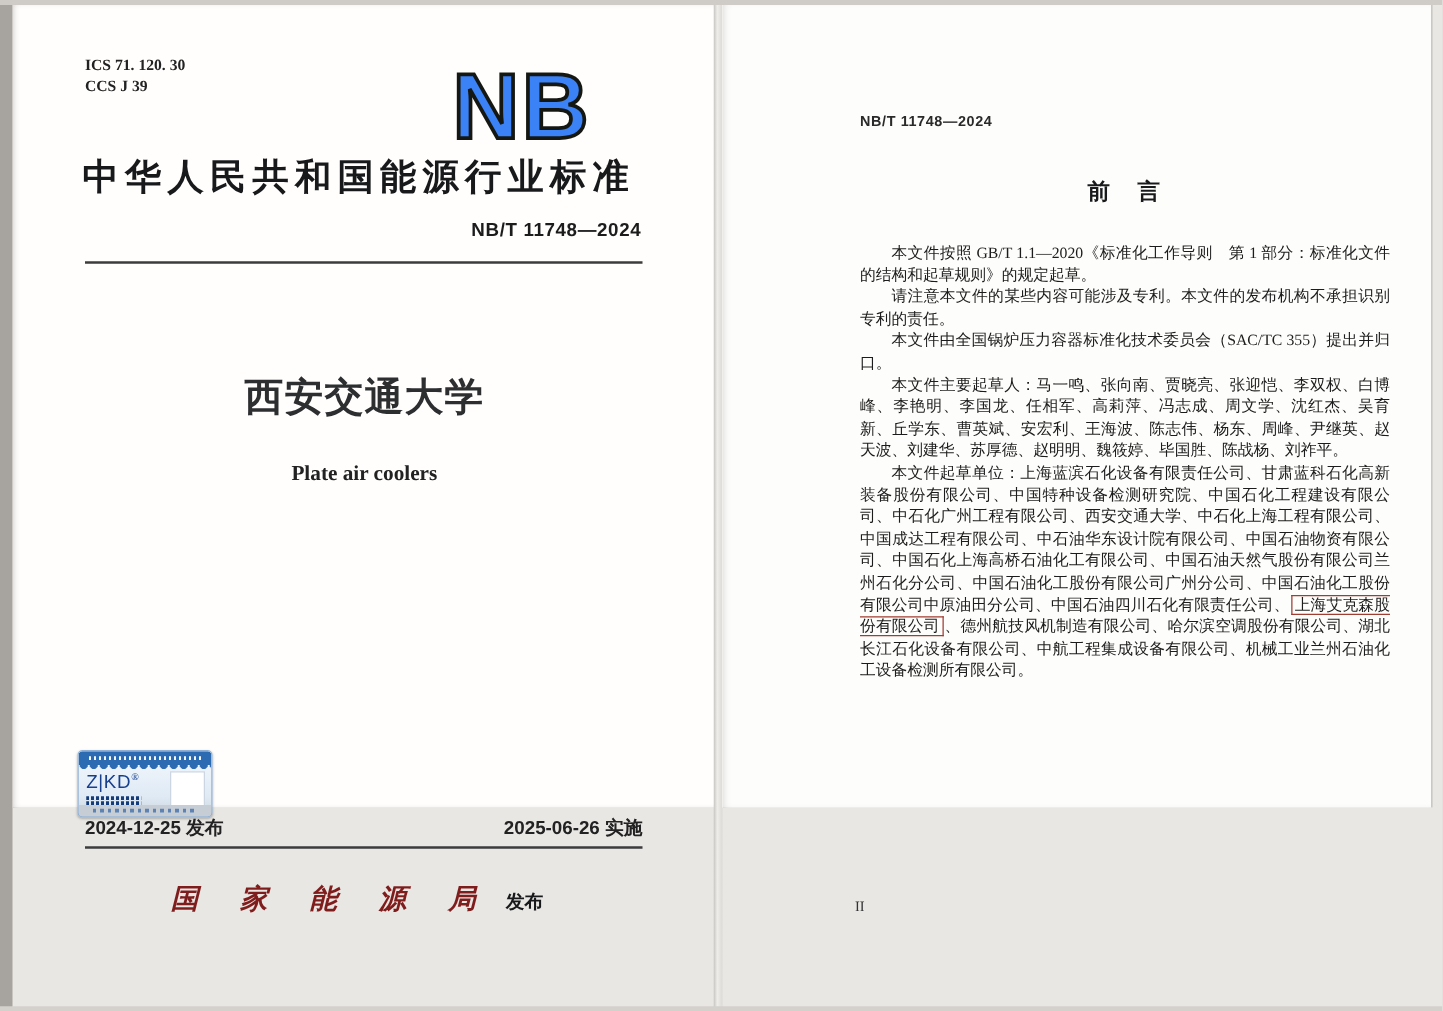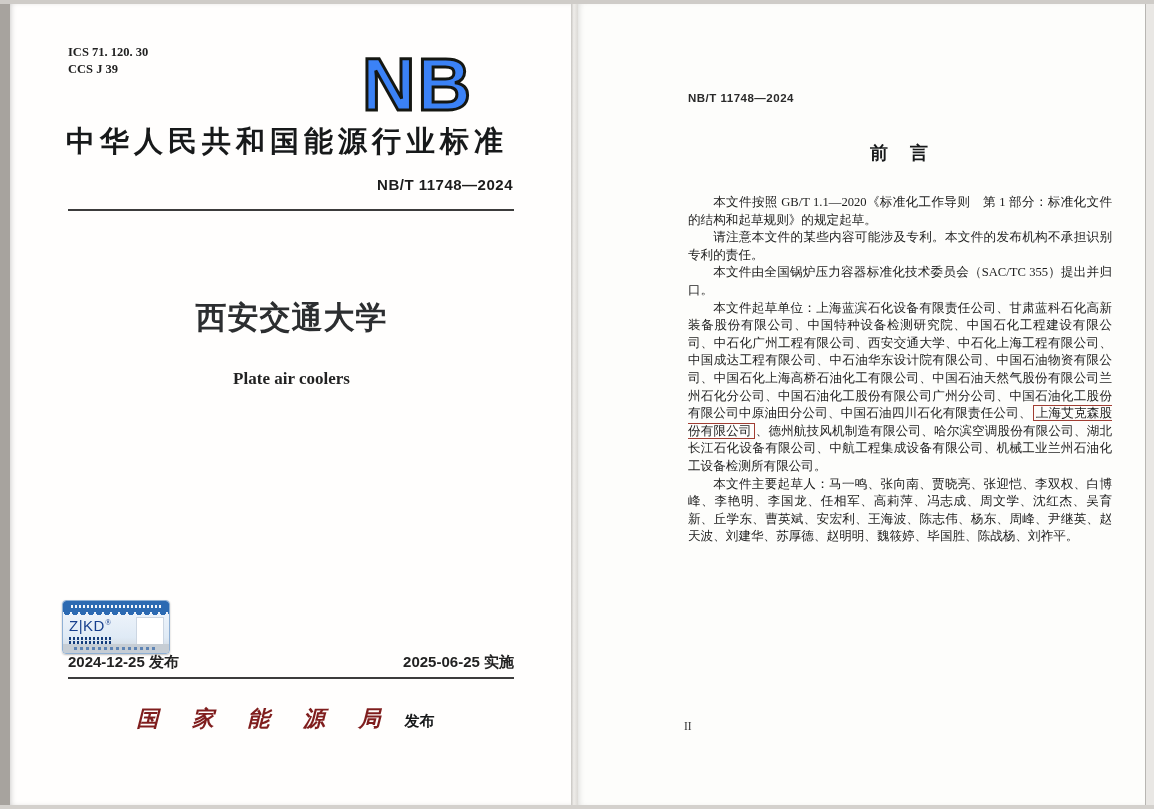--- a/index.html
+++ b/index.html
@@ -7,21 +7,21 @@
     font-family:"Liberation Serif", serif;
     background:#d8d6d2;
     width:1154px;height:809px;
     -webkit-font-smoothing:antialiased;
   }
   .scan{
     position:relative;width:1154px;height:809px;overflow:hidden;
     background:#e9e7e4;
   }
   .page{
-    position:absolute;top:4px;height:801px;background:#fffefd;
+    position:absolute;top:4px;height:642px;background:#fffefd;
     color:#1b1b1b;
   }
   .page-left{left:10px;width:563px;box-shadow:inset 3px 0 6px -3px rgba(0,0,0,.25);}
   .page-right{left:578px;width:567px;background:#fdfdfb;border-right:1px solid #b8b6b2;box-shadow:inset 4px 0 7px -4px rgba(0,0,0,.18);}
   .gutter{position:absolute;top:0;left:571px;width:7px;height:809px;
     background:linear-gradient(90deg,#c7c5c1,#efedea 40%,#dcdad6);}
   .edge-left{position:absolute;left:0;top:0;width:10px;height:809px;background:#a7a39e;}
   .edge-top{position:absolute;left:0;top:0;width:1154px;height:4px;background:#cfccc8;}
   .edge-bottom{position:absolute;left:0;top:805px;width:1154px;height:4px;background:#d4d1cd;}
 
@@ -134,42 +134,42 @@
         </div>
         <div class="badge-qr"></div>
       </div>
       <div class="badge-foot">
         <div class="badge-foot-text"></div>
       </div>
     </div>
 
     <div class="date-row">
       <span>2024-12-25 发布</span>
-      <span class="date-impl">2025-06-25 实施</span>
+      <span class="date-impl">2025-06-26 实施</span>
     </div>
     <div class="rule rule-bottom"></div>
 
     <div class="publisher-row">
       <span class="publisher-name">国 家 能 源 局</span>
       <span class="publisher-label">发布</span>
     </div>
   </div>
 
   <div class="gutter"></div>
 
   <div class="page page-right">
     <div class="fw-header">NB/T 11748—2024</div>
     <div class="fw-heading">前　言</div>
 
     <div class="fw-body">
       <p>本文件按照 GB/T 1.1—2020《标准化工作导则　第 1 部分：标准化文件的结构和起草规则》的规定起草。</p>
       <p>请注意本文件的某些内容可能涉及专利。本文件的发布机构不承担识别专利的责任。</p>
       <p>本文件由全国锅炉压力容器标准化技术委员会（SAC/TC 355）提出并归口。</p>
+      <p>本文件主要起草人：马一鸣、张向南、贾晓亮、张迎恺、李双权、白博峰、李艳明、李国龙、任相军、高莉萍、冯志成、周文学、沈红杰、吴育新、丘学东、曹英斌、安宏利、王海波、陈志伟、杨东、周峰、尹继英、赵天波、刘建华、苏厚德、赵明明、魏筱婷、毕国胜、陈战杨、刘祚平。</p>
       <p><span>本文件起草单位：上海蓝滨石化设备有限责任公司、甘肃蓝科石化高新装备股份有限公司、中国特种设备检测研究院、中国石化工程建设有限公司、中石化广州工程有限公司、西安交通大学、中石化上海工程有限公司、中国成达工程有限公司、中石油华东设计院有限公司、中国石油物资有限公司、中国石化上海高桥石油化工有限公司、中国石油天然气股份有限公司兰州石化分公司、中国石油化工股份有限公司广州分公司、中国石油化工股份有限公司中原油田分公司、中国石油四川石化有限责任公司、</span><span class="hl-box">上海艾克森股份有限公司</span><span>、德州航技风机制造有限公司、哈尔滨空调股份有限公司、湖北长江石化设备有限公司、中航工程集成设备有限公司、机械工业兰州石油化工设备检测所有限公司。</span></p>
-      <p>本文件主要起草人：马一鸣、张向南、贾晓亮、张迎恺、李双权、白博峰、李艳明、李国龙、任相军、高莉萍、冯志成、周文学、沈红杰、吴育新、丘学东、曹英斌、安宏利、王海波、陈志伟、杨东、周峰、尹继英、赵天波、刘建华、苏厚德、赵明明、魏筱婷、毕国胜、陈战杨、刘祚平。</p>
     </div>
 
     <div class="fw-pagenum">II</div>
   </div>
 
   <div class="edge-left"></div>
   <div class="edge-top"></div>
   <div class="edge-bottom"></div>
 </div>
 

